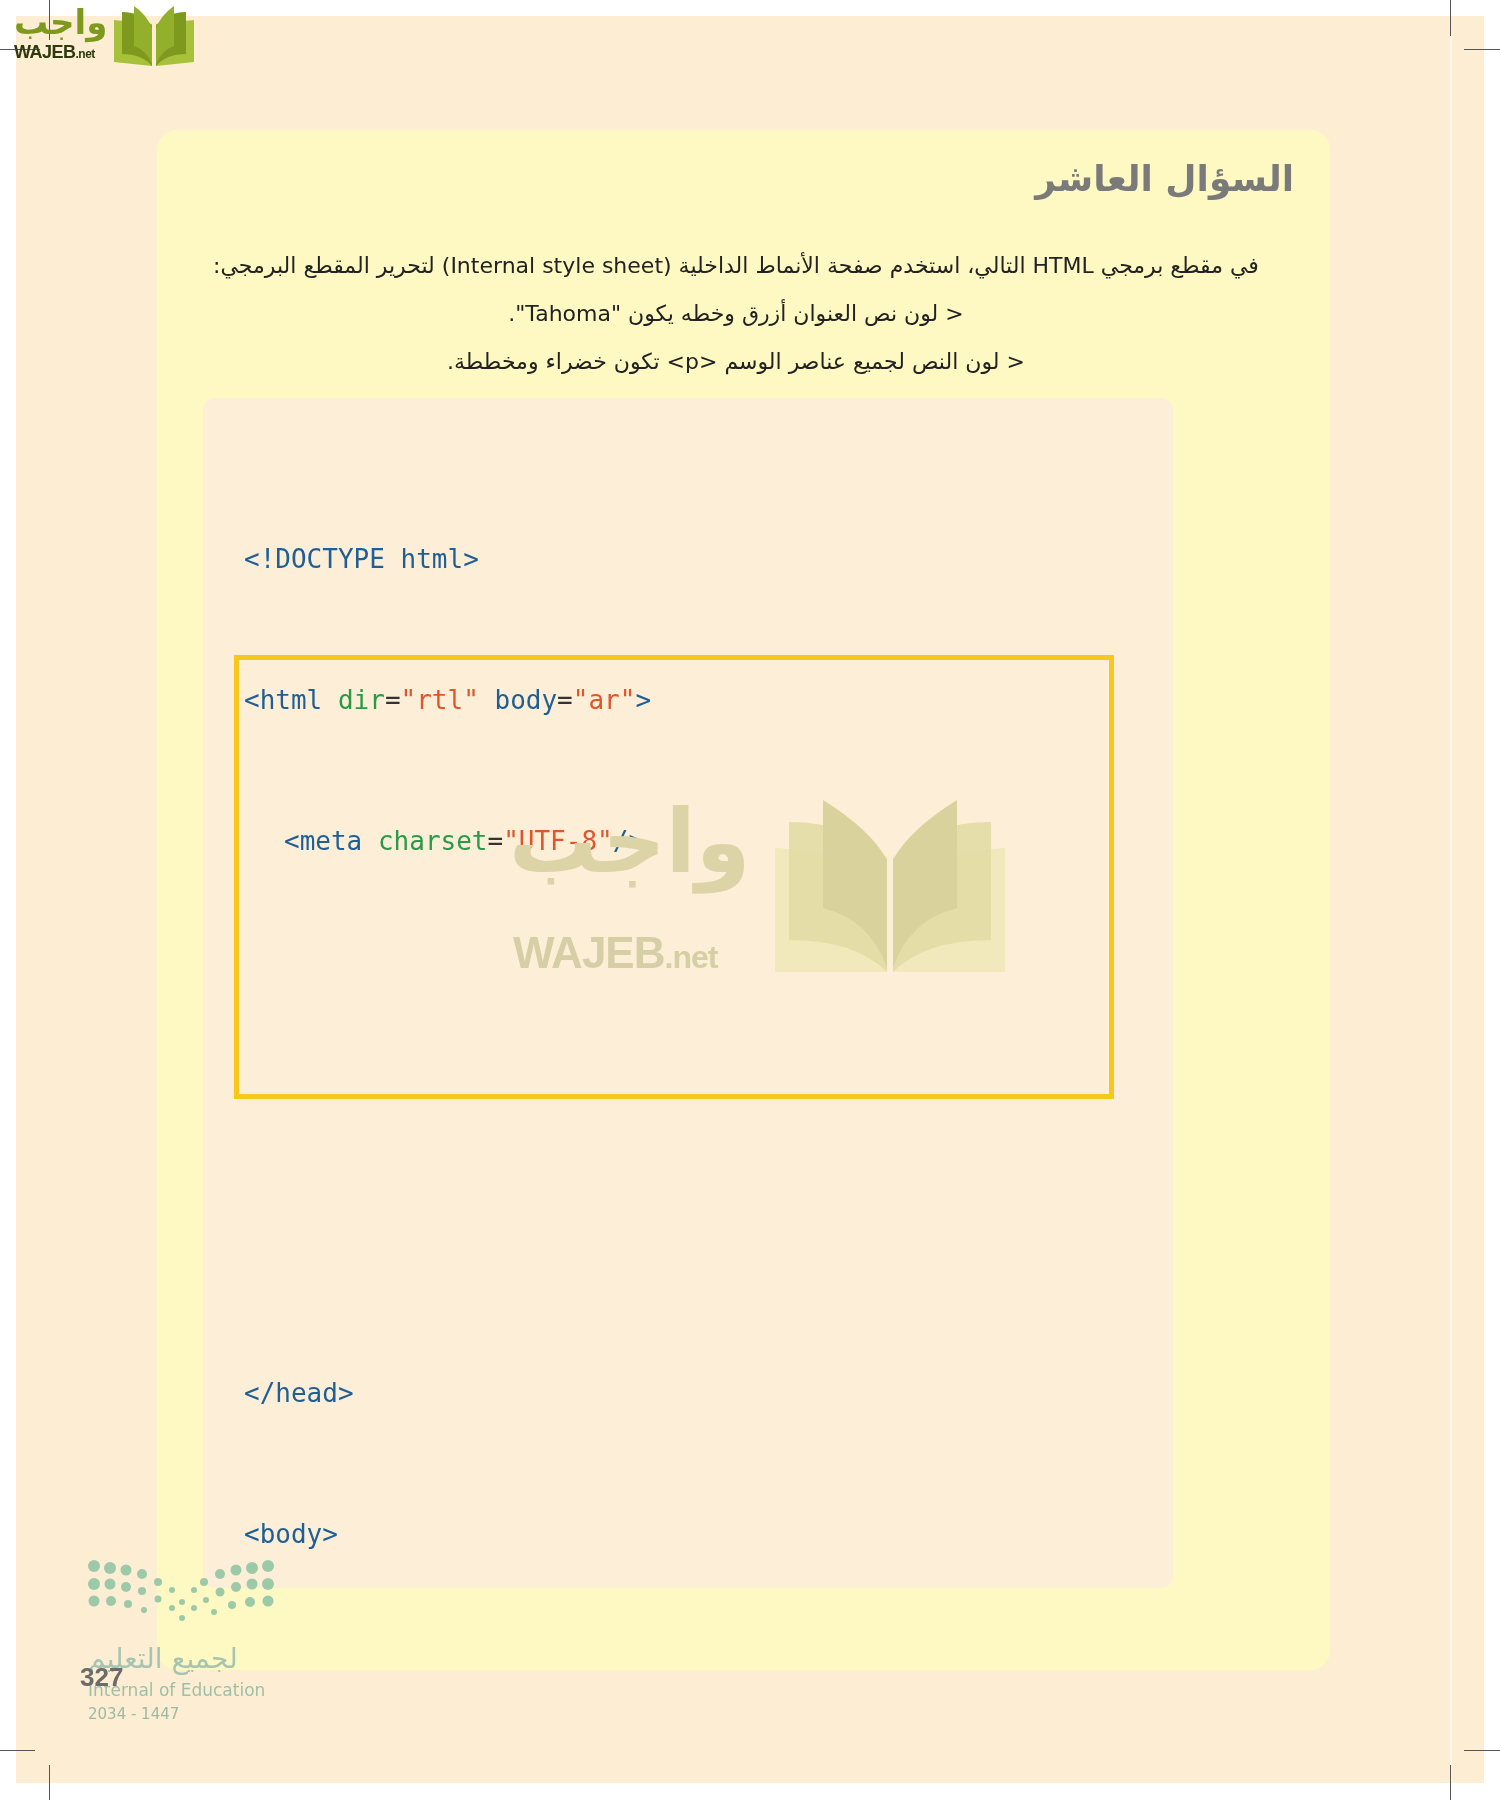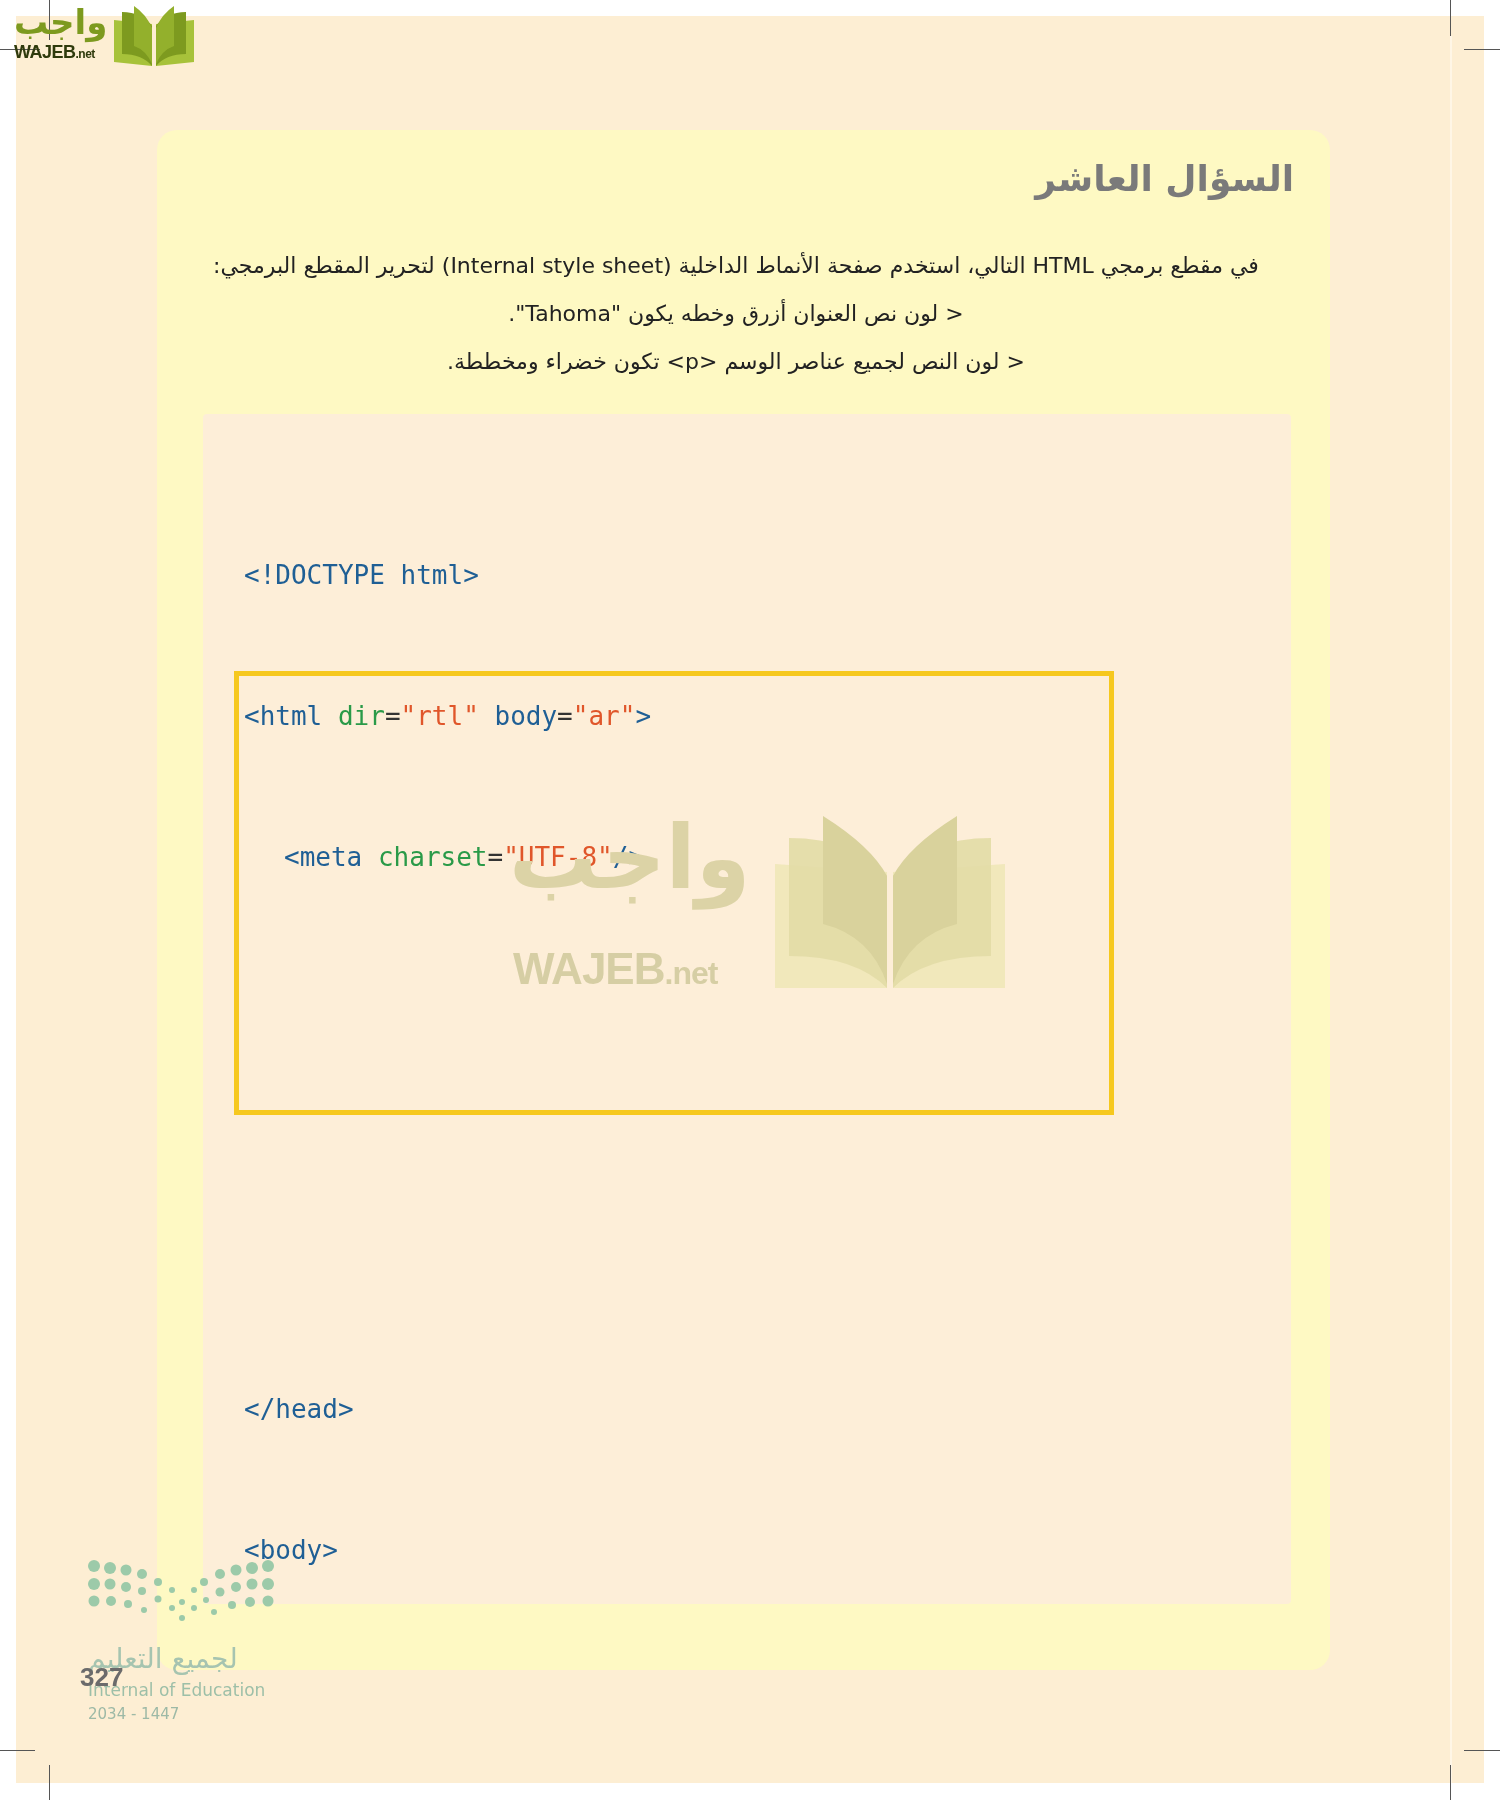--- a/index.html
+++ b/index.html
@@ -32,22 +32,22 @@
     color: #7a7a7a; direction: rtl;
   }
   .instructions {
     position: absolute; right: 64px; top: 112px; width: 1060px;
     direction: rtl; text-align: center;
     font-family: "DejaVu Sans", sans-serif; font-size: 22px; color: #222;
   }
   .instructions .line { height: 48px; line-height: 48px; white-space: nowrap; }
 
   .code-box {
-    position: absolute; left: 46px; top: 284px; width: 1088px; height: 1190px;
-    background: #fdeed8; border-radius: 4px;
+    position: absolute; left: 46px; top: 268px; width: 970px; height: 1190px;
+    background: #fdeed8; border-radius: 12px;
   }
   .code {
     position: absolute; left: 41px;
     font-family: "DejaVu Sans Mono", monospace; font-size: 26px; line-height: 47px;
     color: #1f5f95; white-space: pre;
   }
   .code .line { height: 47px; }
   .code .indent { padding-left: 40px; }
   .attr { color: #2a9a48; }
   .str { color: #e0562a; }

